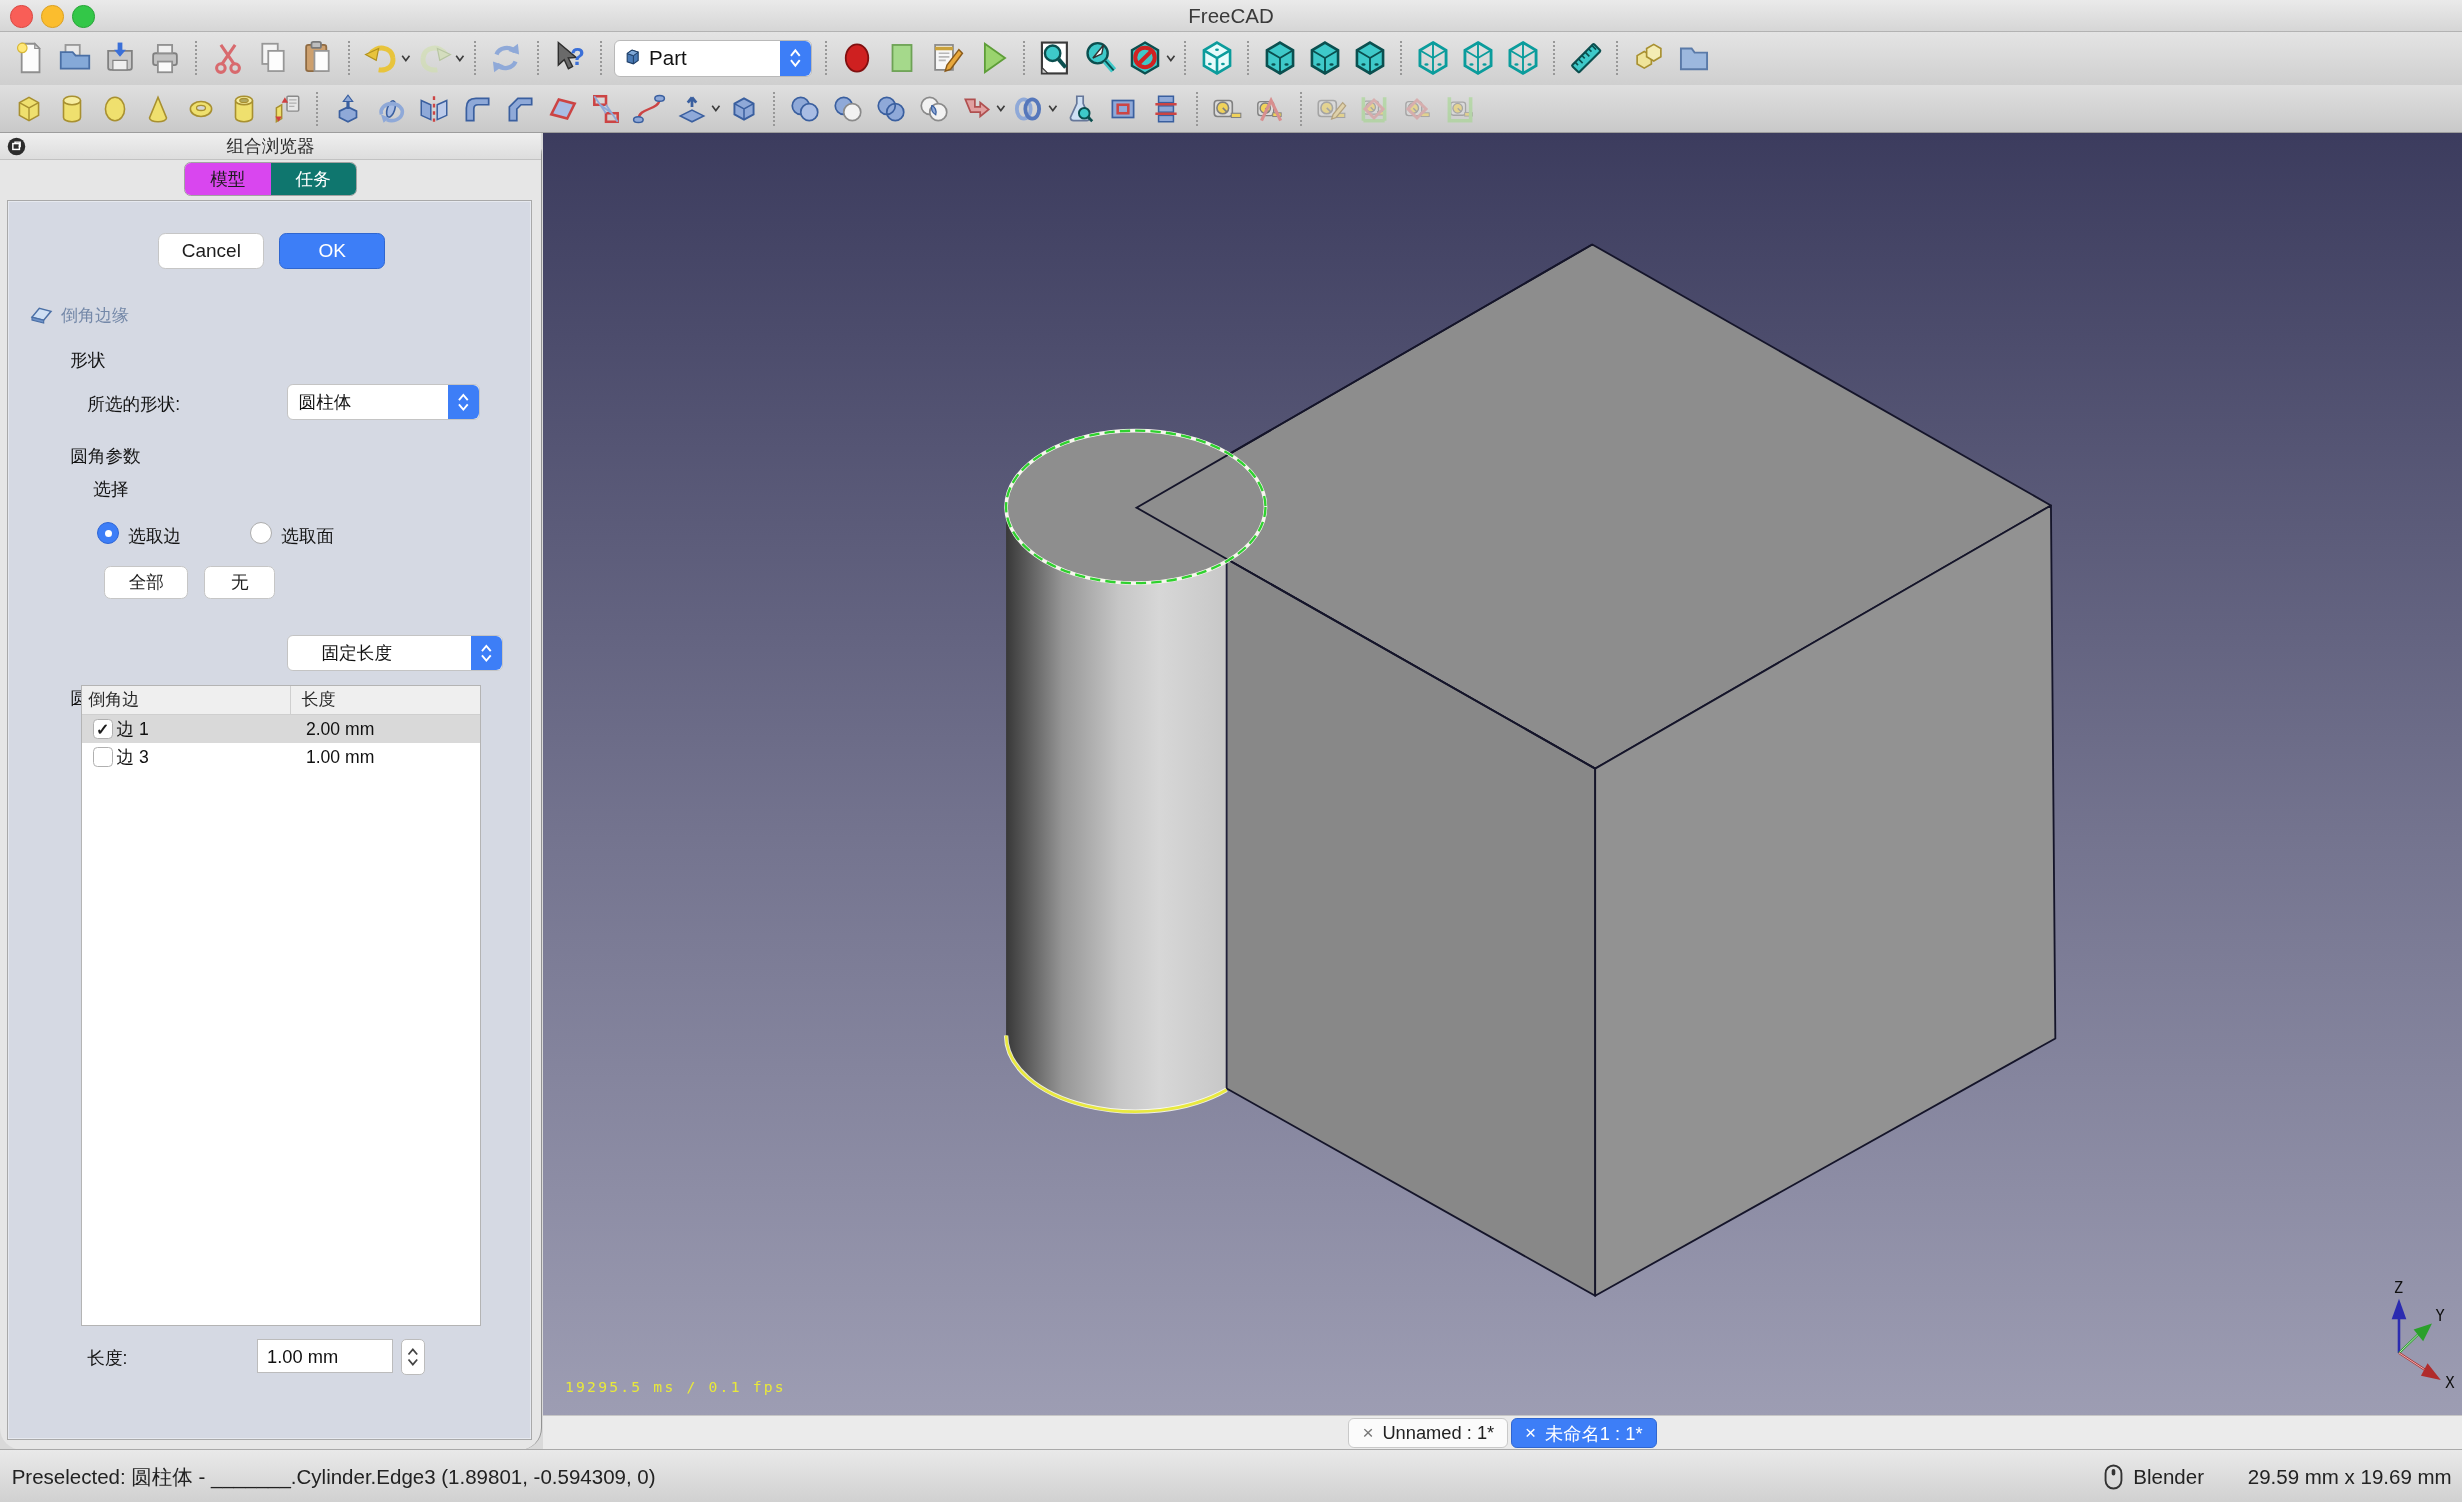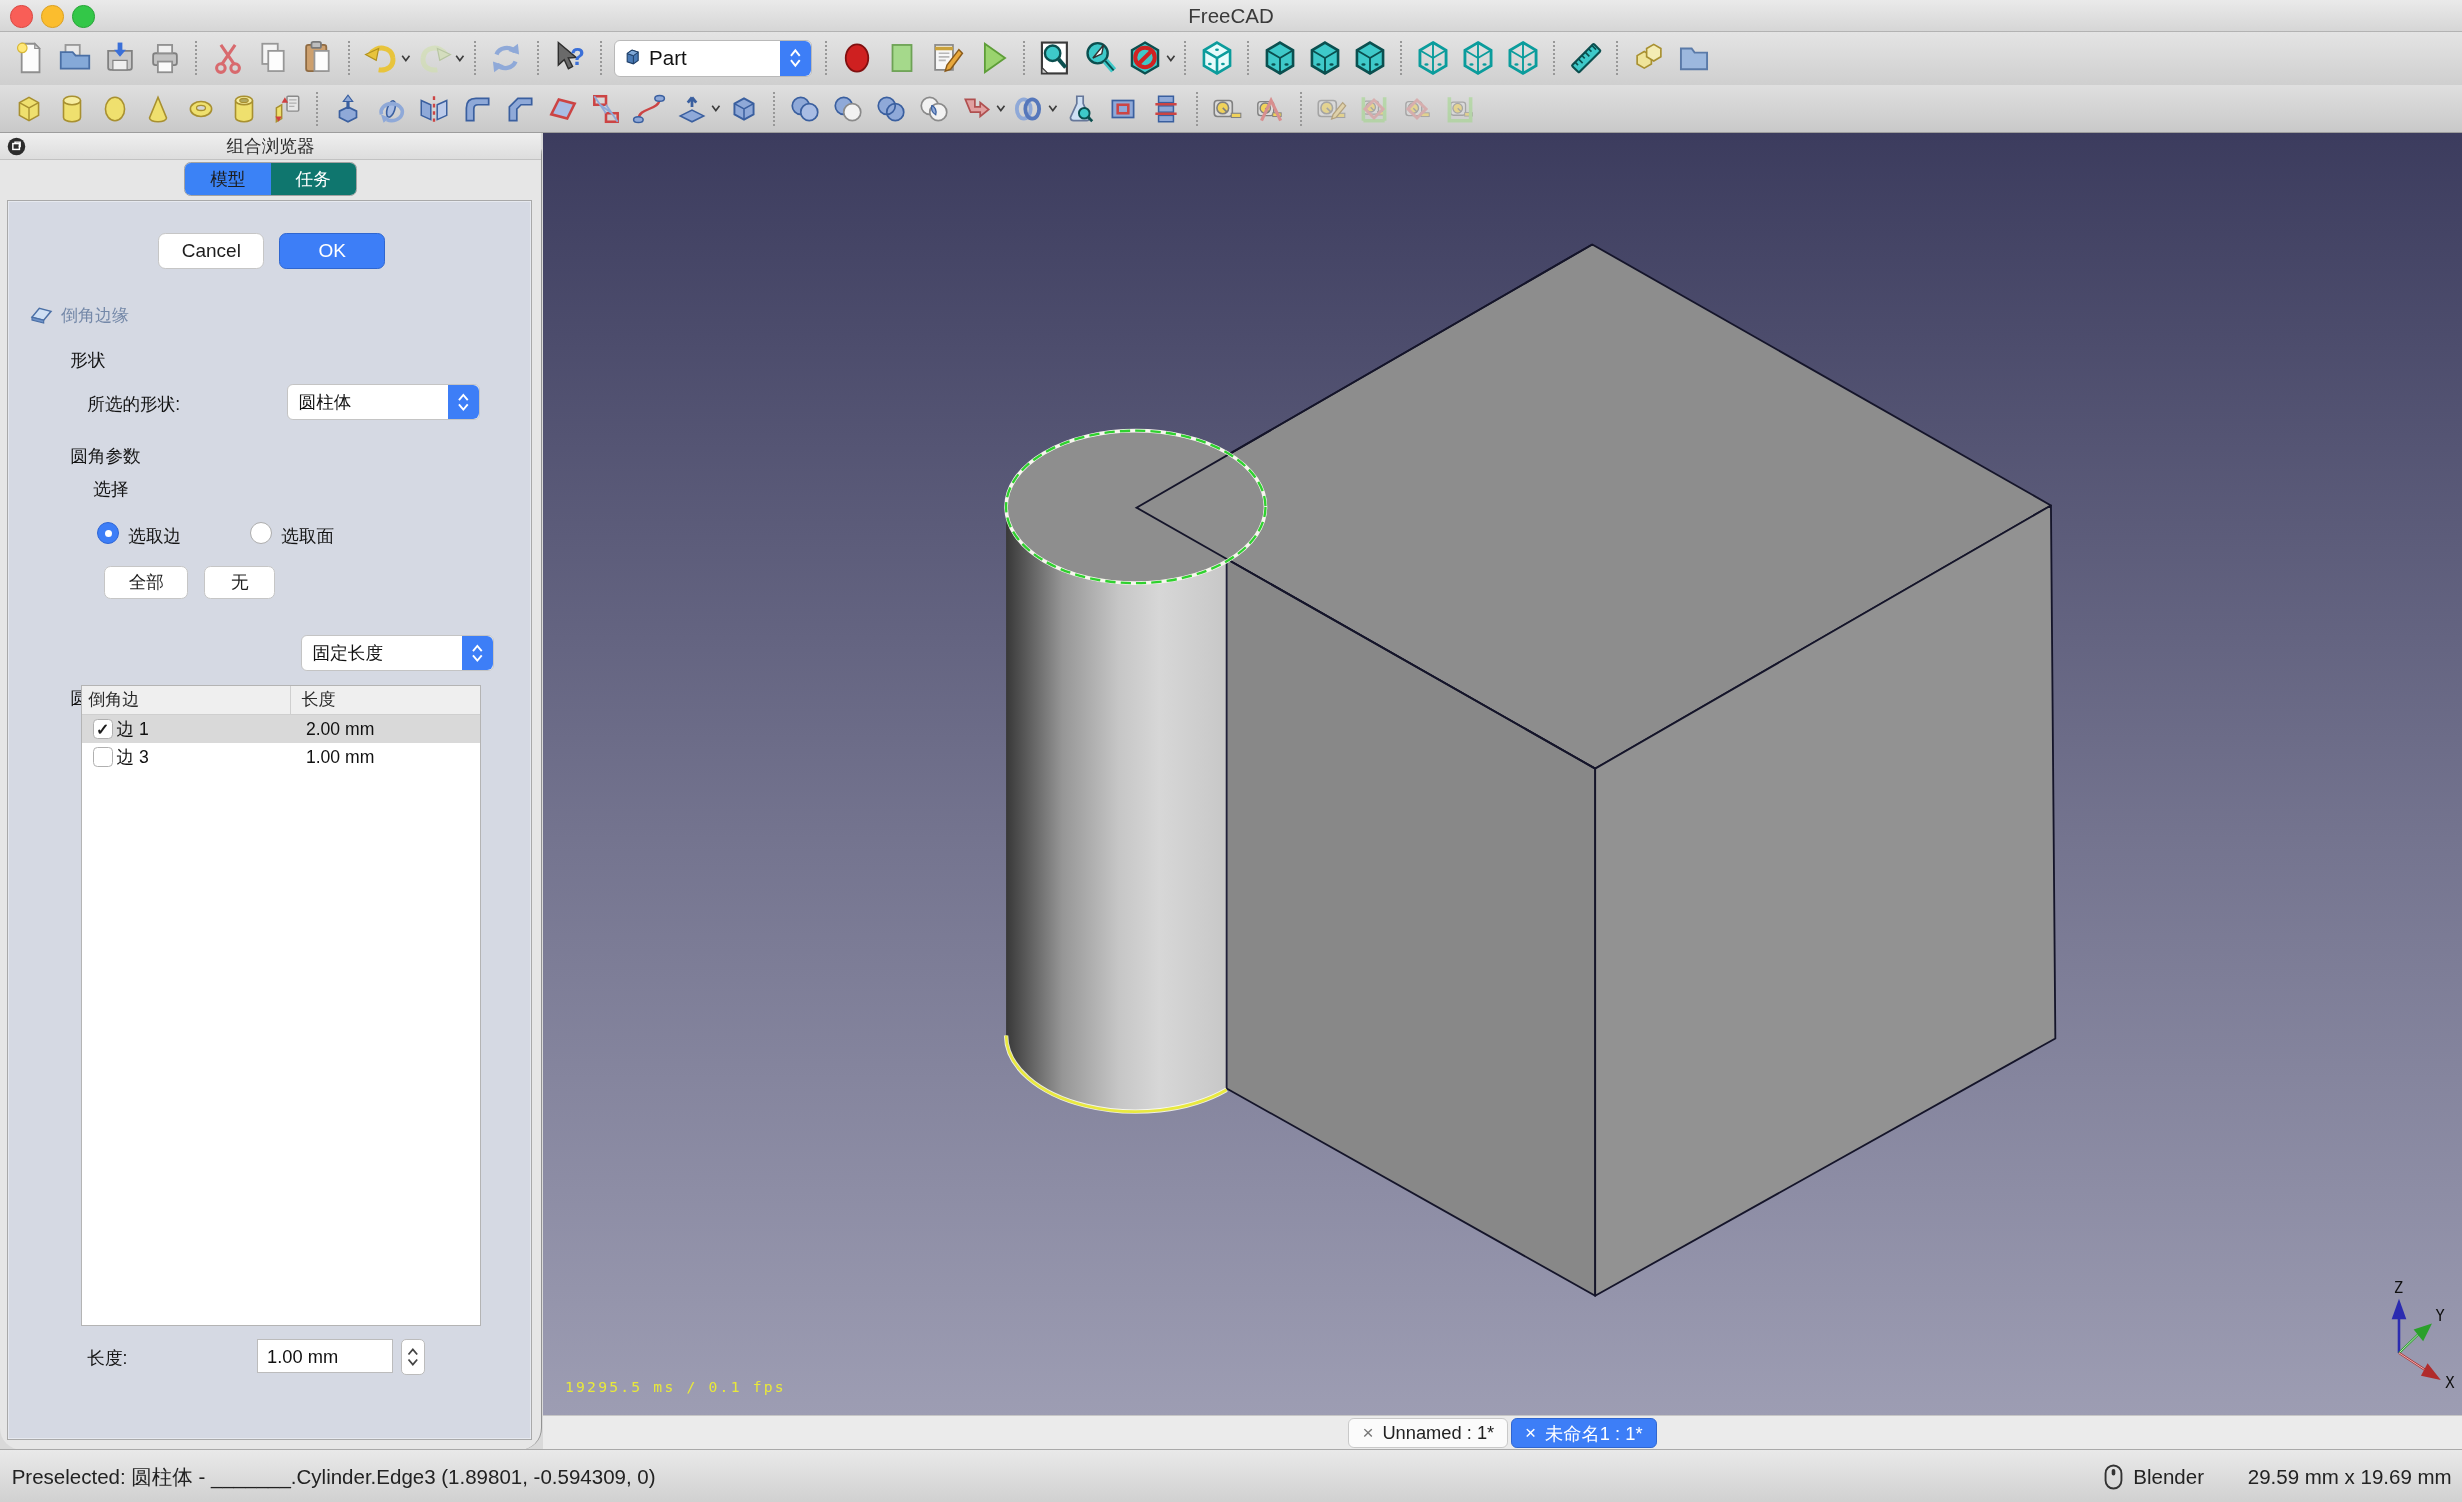--- a/index.html
+++ b/index.html
@@ -33,21 +33,21 @@
   .combo-cap{width:31px;height:35px;background:#3d7ef7;border-radius:0 5.9px 5.9px 0;display:flex;align-items:center;justify-content:center;}
 
   
   .main{position:absolute;left:0;top:133px;width:100%;height:1317px;}
   .panel{position:absolute;left:0;top:0;width:542px;height:100%;background:#e6e6e6;border-right:0.7px solid #929292;box-sizing:border-box;border-radius:22px;}
   .panel-titlebar{position:relative;height:26px;background:linear-gradient(#efefef,#dddddd);border-bottom:0.7px solid #c2c2c2;}
   .panel-title{line-height:26px;text-align:center;font-size:17.6px;color:#2c2c2c;}
   .float-btn{position:absolute;left:7.3px;top:3.7px;width:19px;height:19px;}
   .panel-tabs{height:38px;display:flex;align-items:center;justify-content:center;}
   .seg{display:flex;border:0.7px solid #a2a2a2;border-radius:6.6px;overflow:hidden;height:32px;}
-  .seg-tab{min-width:62px;padding:0 11.7px;line-height:32px;font-size:17.6px;text-align:center;background:#3b82f6;color:#1c1c1c;}
+  .seg-tab{min-width:62px;padding:0 11.7px;line-height:32px;font-size:17.6px;text-align:center;background:#d946ef;color:#1c1c1c;}
   .seg-tab.active{background:#0f766e;color:#fff;}
   .panel-content{position:absolute;left:7.3px;right:8.8px;top:67px;bottom:10.3px;background:#d5d9e3;
     border:0.7px solid #a9a9a9;box-shadow:inset 0 0 0 0.7px #eceef4;}
 
   .btn{position:absolute;height:34px;border-radius:7.3px;font-size:19px;text-align:center;line-height:34px;}
   .btn.cancel{left:150px;top:32px;width:104px;background:#ffffff;border:0.7px solid #c6c6c6;color:#1d1d1d;}
   .btn.ok{left:271px;top:32px;width:104px;background:#3d7ef7;border:0.7px solid #2f66d0;color:#ffffff;}
 
   .section-head{position:absolute;left:20.5px;top:103px;display:flex;align-items:center;gap:7.3px;}
   .section-head .txt{font-size:17px;color:#7488a8;}
@@ -766,21 +766,21 @@
 
         <div class="radio on" id="radioEdges" style="left:89px;top:321px;"></div>
         <div class="rlabel" style="left:120px;top:323px;">选取边</div>
         <div class="radio" id="radioFaces" style="left:242px;top:321px;"></div>
         <div class="rlabel" style="left:273px;top:323px;">选取面</div>
 
         <div class="btn2" style="left:96px;top:365px;width:82px;">全部</div>
         <div class="btn2" style="left:196px;top:365px;width:69px;">无</div>
 
         <div class="plabel" style="left:62px;top:441px;margin-top:44px;">圆角类型:</div>
-        <div class="combo" style="left:293px;top:434px;">
+        <div class="combo" style="left:279px;top:434px;padding-left:23px;">
           <span class="cval">固定长度</span>
           <span class="combo-cap">
             <svg width="14.7" height="20.5" viewBox="0 0 20 28">
                 <path d="M4 11 L10 4 L16 11 M4 17 L10 24 L16 17" fill="none" stroke="#fff" stroke-width="2.6"></path>
               </svg>
           </span>
         </div>
 
         <div class="edgetable">
           <div class="thead">

